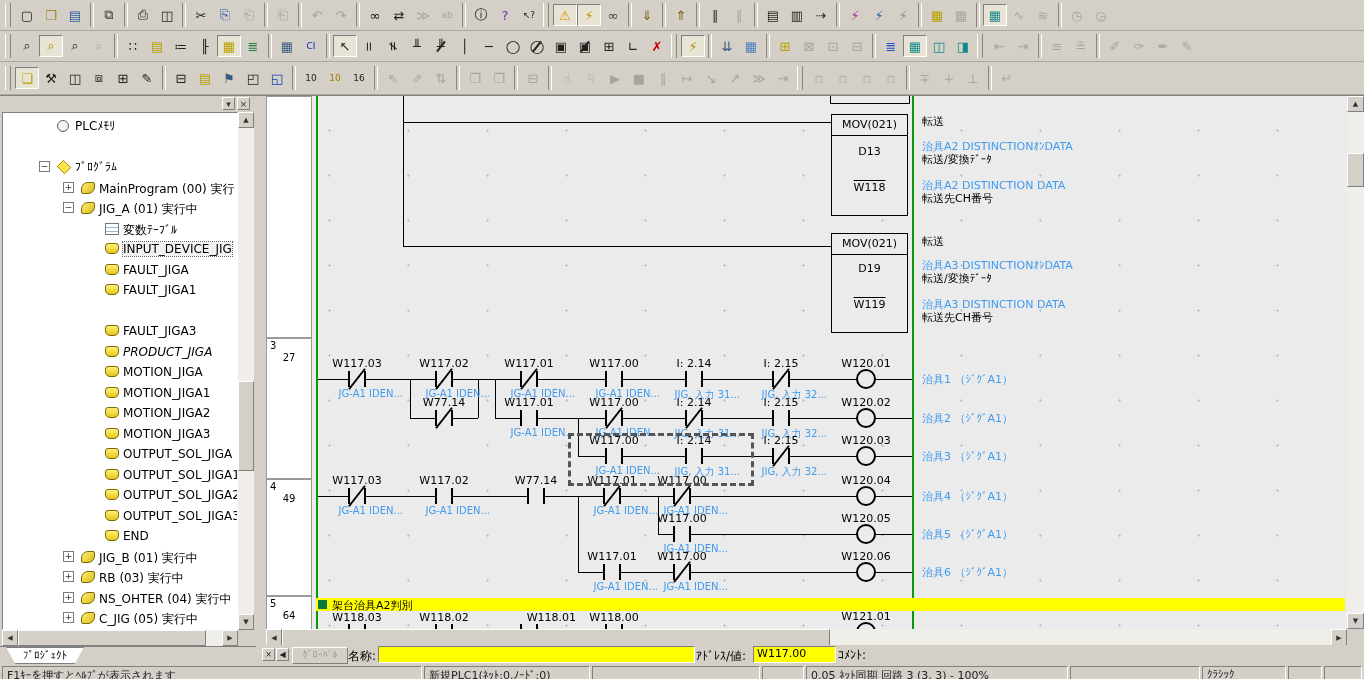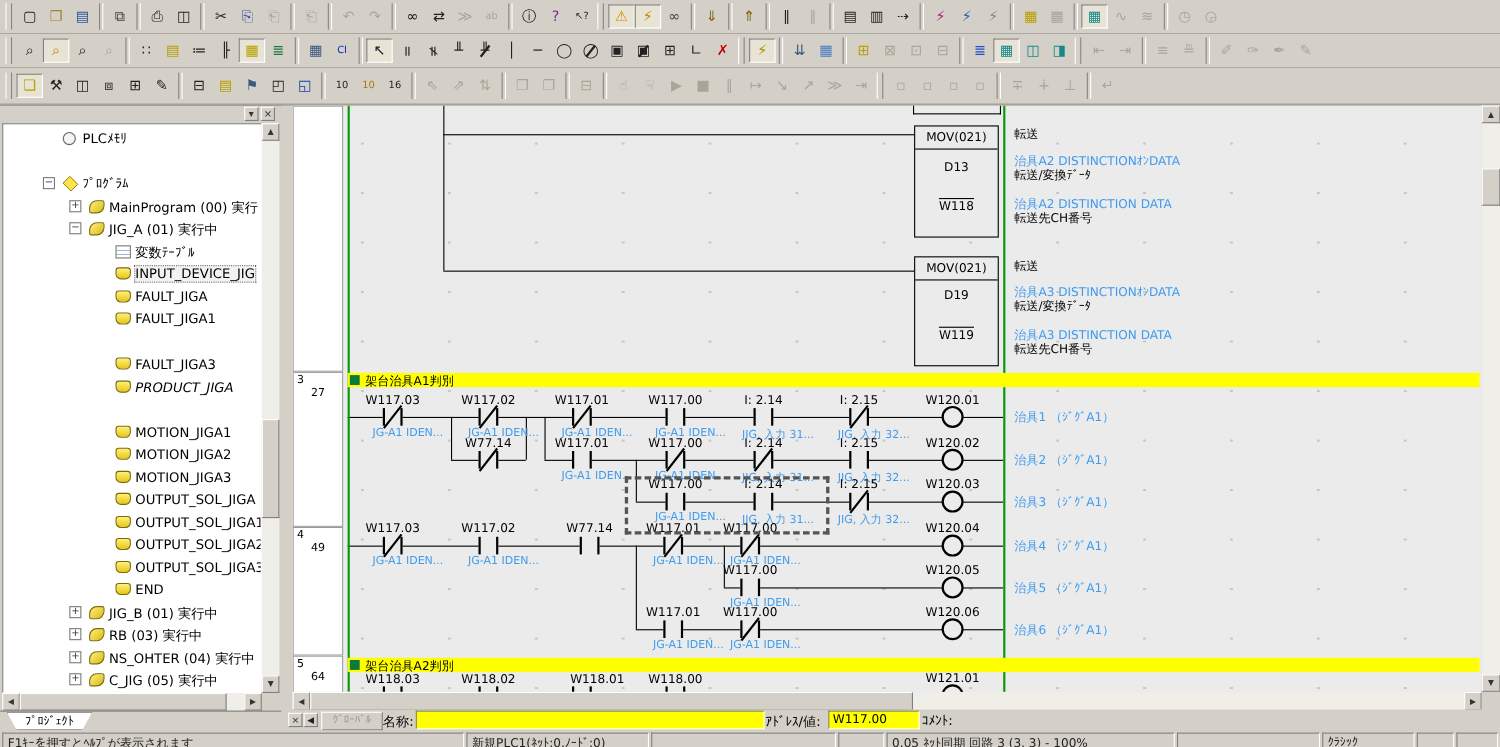--- a/index.html
+++ b/index.html
@@ -580,20 +580,24 @@
             <span class="tlabel" style="left: 120px;">FAULT_JIGA1</span>
           </div>
           <div class="trow" style="left: 0px; top: 208px; width: 400px;">
             <div class="ti ti-section" style="left: 102px;"></div>
             <span class="tlabel" style="left: 120px;">FAULT_JIGA3</span>
           </div>
           <div class="trow" style="left: 0px; top: 228.5px; width: 400px;">
             <div class="ti ti-section" style="left: 102px;"></div>
             <span class="tlabel" style="left: 120px; font-style: italic;">PRODUCT_JIGA</span>
           </div>
+          <div class="trow" style="left: 0px; top: 249px; width: 400px;">
+            <div class="ti ti-section" style="left: 102px;"></div>
+            <span class="tlabel" style="left: 120px;">MOTION_JIGA</span>
+          </div>
           <div class="trow" style="left: 0px; top: 269.5px; width: 400px;">
             <div class="ti ti-section" style="left: 102px;"></div>
             <span class="tlabel" style="left: 120px;">MOTION_JIGA1</span>
           </div>
           <div class="trow" style="left: 0px; top: 290px; width: 400px;">
             <div class="ti ti-section" style="left: 102px;"></div>
             <span class="tlabel" style="left: 120px;">MOTION_JIGA2</span>
           </div>
           <div class="trow" style="left: 0px; top: 310.5px; width: 400px;">
             <div class="ti ti-section" style="left: 102px;"></div>
@@ -685,24 +689,20 @@
             <div class="mstep">27</div>
           </div>
           <div class="mbox" style="top: 383px; height: 117px;">
             <div class="mnum">4</div>
             <div class="mstep">49</div>
           </div>
           <div class="mbox" style="top: 500px; height: 60px;">
             <div class="mnum">5</div>
             <div class="mstep">64</div>
           </div>
-          <div class="secbar" style="top: 243px;">
-            <div class="secsq"></div>
-            <div class="sectext">架台治具A1判別</div>
-          </div>
           <div class="secbar" style="top: 502px;">
             <div class="secsq"></div>
             <div class="sectext">架台治具A2判別</div>
           </div>
           <div class="movblock" style="left: 565px; top: 18px; width: 77px; height: 102px;">
             <div class="movtitle">MOV(021)</div>
             <div class="movop" style="top: 30px;">D13</div>
             <div class="movop ov" style="top: 66px;">W118</div>
           </div>
           <div class="mcmt" style="left: 656px; top: 18px; color: rgb(0, 0, 0);">転送</div>
@@ -893,21 +893,21 @@
           <div class="laddr" style="left: 555px; top: 416px; width: 90px;">W120.05</div>
           <div class="coil" style="left: 590px; top: 428px;"></div>
           <div class="lcmt2" style="left: 656px; top: 431px;">治具5 （ｼﾞｸﾞA1）</div>
           <div class="laddr" style="left: 555px; top: 454px; width: 90px;">W120.06</div>
           <div class="coil" style="left: 590px; top: 466px;"></div>
           <div class="lcmt2" style="left: 656px; top: 469px;">治具6 （ｼﾞｸﾞA1）</div>
           <div class="laddr" style="left: 555px; top: 514px; width: 90px;">W121.01</div>
           <div class="coil" style="left: 590px; top: 526px;"></div>
           <div class="laddr" style="left: 46px; top: 515px; width: 90px;">W118.03</div>
           <div class="laddr" style="left: 133px; top: 515px; width: 90px;">W118.02</div>
-          <div class="laddr" style="left: 232px; top: 515px; width: 90px;">W118.01</div>
+          <div class="laddr" style="left: 220px; top: 515px; width: 90px; text-align: right;">W118.01</div>
           <div class="laddr" style="left: 303px; top: 515px; width: 90px;">W118.00</div>
           <div id="marquee" style="left: 302px; top: 337px; width: 180px; height: 47px;"></div>
         </div>
       <div id="ladder-vscroll" class="vscroll" style="position:absolute;">
         <div class="sbtn" style="left:0;top:0;width:17px;height:16px;">▲</div>
         <div class="sthumb" style="left:0;top:57px;width:17px;height:34px;"></div>
         <div class="sbtn" style="left:0;top:517px;width:17px;height:16px;">▼</div>
       </div>
       <div id="ladder-hscroll" class="hscroll" style="position:absolute;">
         <div class="sbtn" style="left:0;top:0;width:16px;height:17px;">◀</div>

